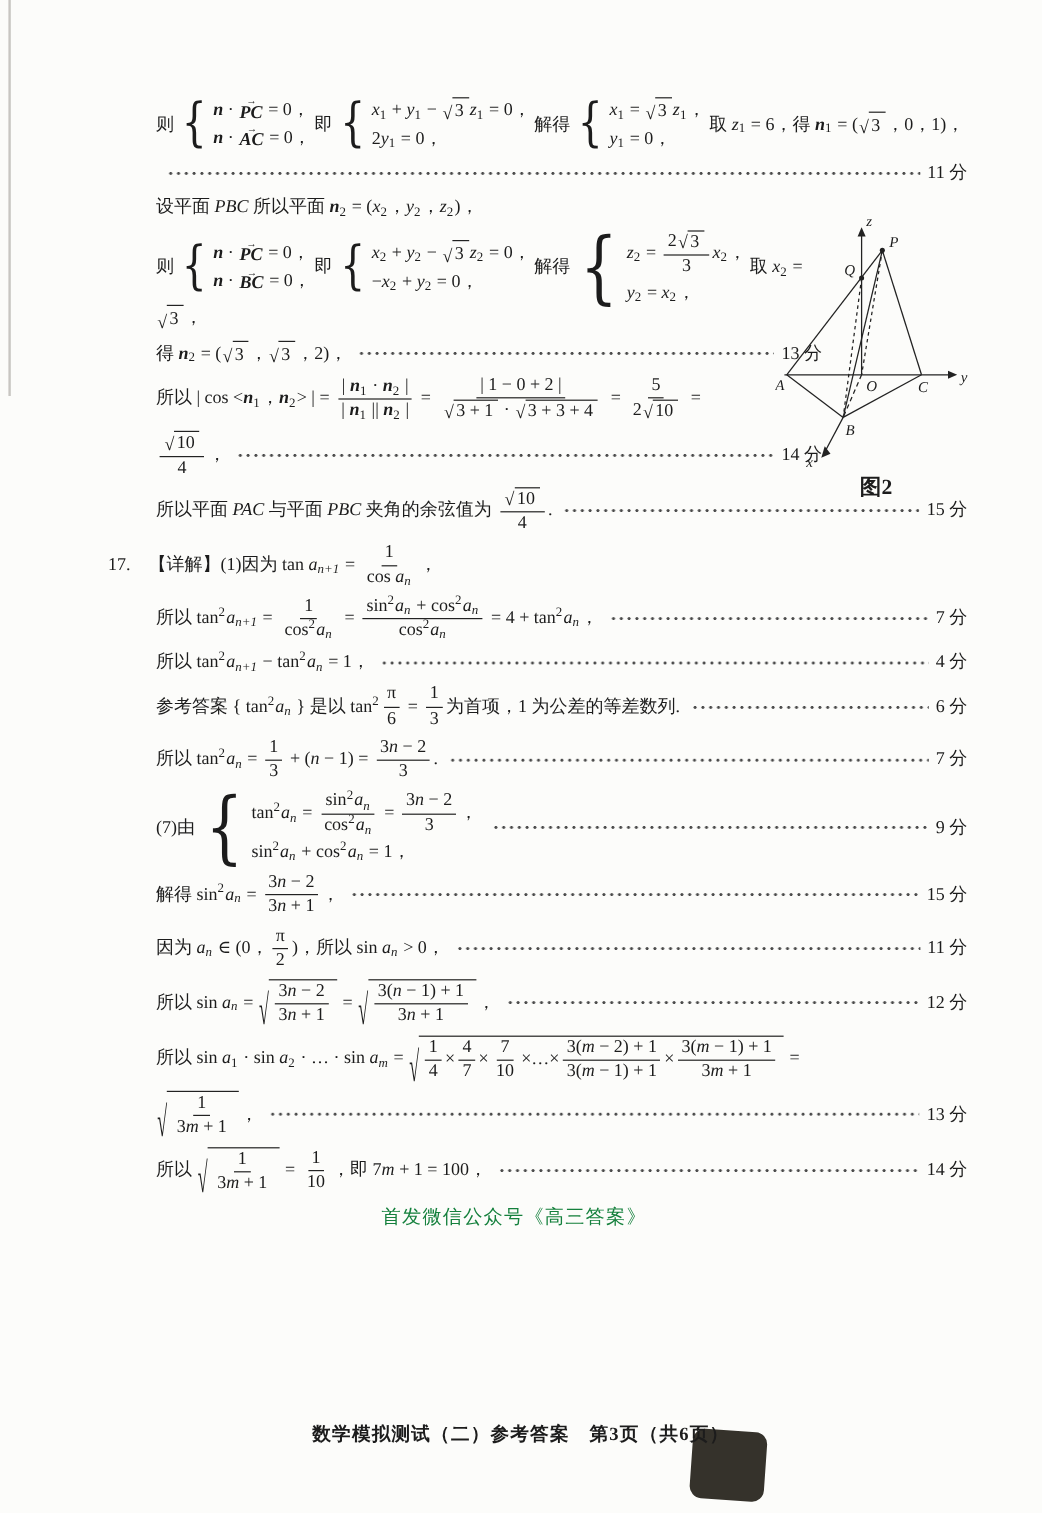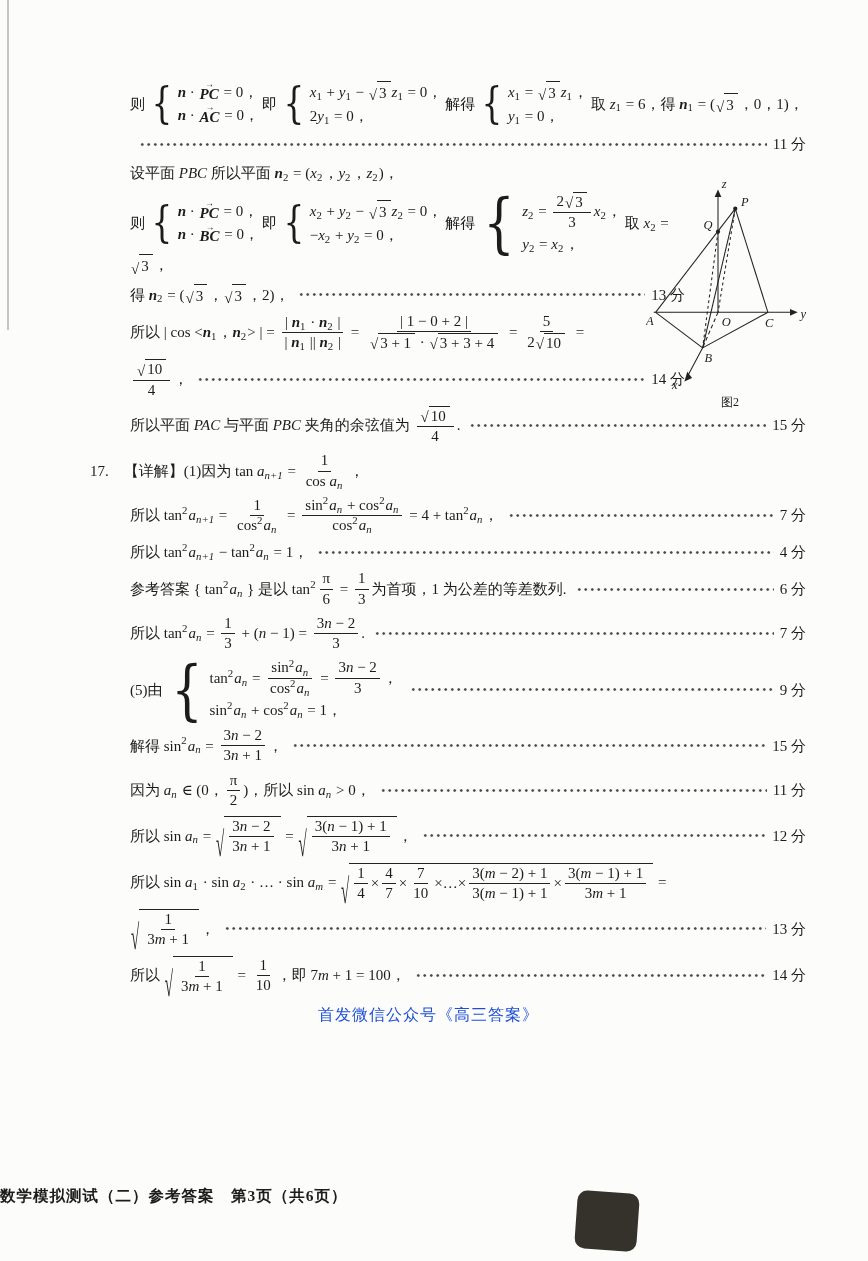--- a/index.html
+++ b/index.html
@@ -33,25 +33,25 @@
   .cases{display:inline-flex;align-items:center;margin:0 3px;}
   .brace{line-height:0.85;font-weight:400;transform:scaleX(0.75);font-family:"DejaVu Serif",serif;}
   .rows{display:inline-flex;flex-direction:column;row-gap:3px;padding-left:2px;}
   .row{display:flex;align-items:center;white-space:nowrap;}
   .leader{flex:1;align-self:center;height:7px;min-width:18px;margin:0 6px 0 9px;
     background-image:radial-gradient(circle,#4a4a4a 1.1px,transparent 1.5px);
     background-size:6.5px 7px;background-repeat:repeat-x;background-position:left center;}
   .score{white-space:pre;}
   .figure{position:absolute;left:646px;top:176px;width:168px;text-align:center;}
   .figure svg{display:block;}
-  .fig-caption{font-weight:normal;margin-top:2px;font-size:12px;}
+  .fig-caption{font-weight:bold;margin-top:2px;font-size:18px;}
   .lbl{font-size:13px;font-style:italic;fill:#1c1c1c;font-family:"Liberation Serif",serif;}
-  .watermark{position:absolute;left:318px;top:1004px;color:#1d4ed8;font-size:16px;letter-spacing:1px;z-index:3;}
+  .watermark{position:absolute;left:318px;top:1004px;color:#15803d;font-size:16px;letter-spacing:1px;z-index:3;}
   .artifact{position:absolute;left:576px;top:1192px;width:62px;height:58px;background:#35322b;border-radius:10px;transform:rotate(4deg);z-index:0;}
-  .footer{position:absolute;top:1186px;left:0;width:100%;text-align:left;font-weight:bold;letter-spacing:1px;z-index:1;font-size:15.5px;}
+  .footer{position:absolute;top:1186px;left:0;width:100%;text-align:center;font-weight:bold;letter-spacing:1px;z-index:1;font-size:15.5px;}
 </style>
 </head>
 <body>
 
 <div class="scan-edge"></div>
 
 <div class="content" id="solution-lines">
     <div class="line">
       <span class="expr">
         <span class="t">则</span>
@@ -554,21 +554,21 @@
             <span class="t">3</span>
           </span>
         </span>
         <span class="t">.</span>
       </span>
       <span class="leader"></span>
       <span class="score">7 分</span>
     </div>
     <div class="line">
       <span class="expr">
-        <span class="t">(5)由</span>
+        <span class="t">(7)由</span>
         <span class="cases">
           <span class="brace" style="font-size: 4.4em;">{</span>
           <span class="rows">
             <span class="row">
               <span class="t">tan</span>
               <span class="sup">2</span>
               <span class="it">a</span>
               <span class="sub" style="font-style: italic;">n</span>
               <span class="t"> = </span>
               <span class="frac">

